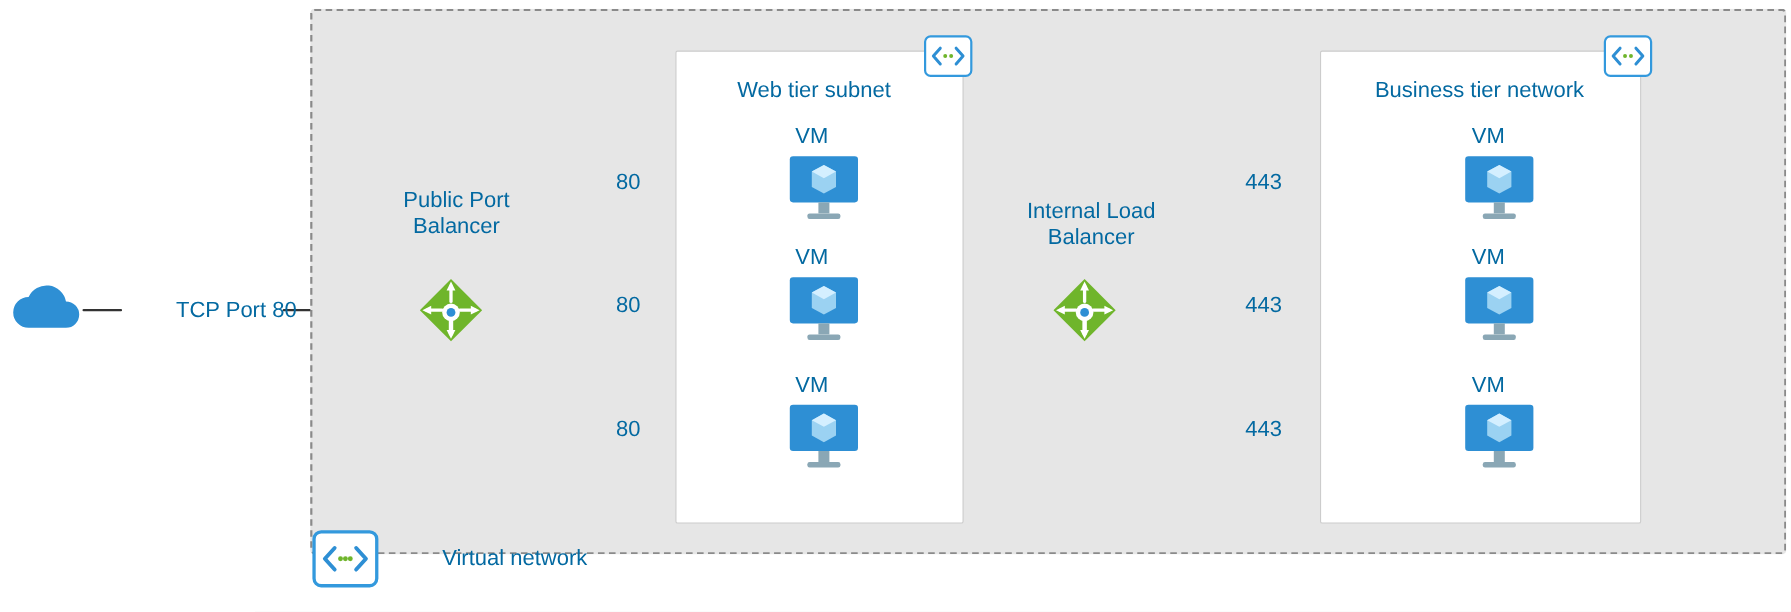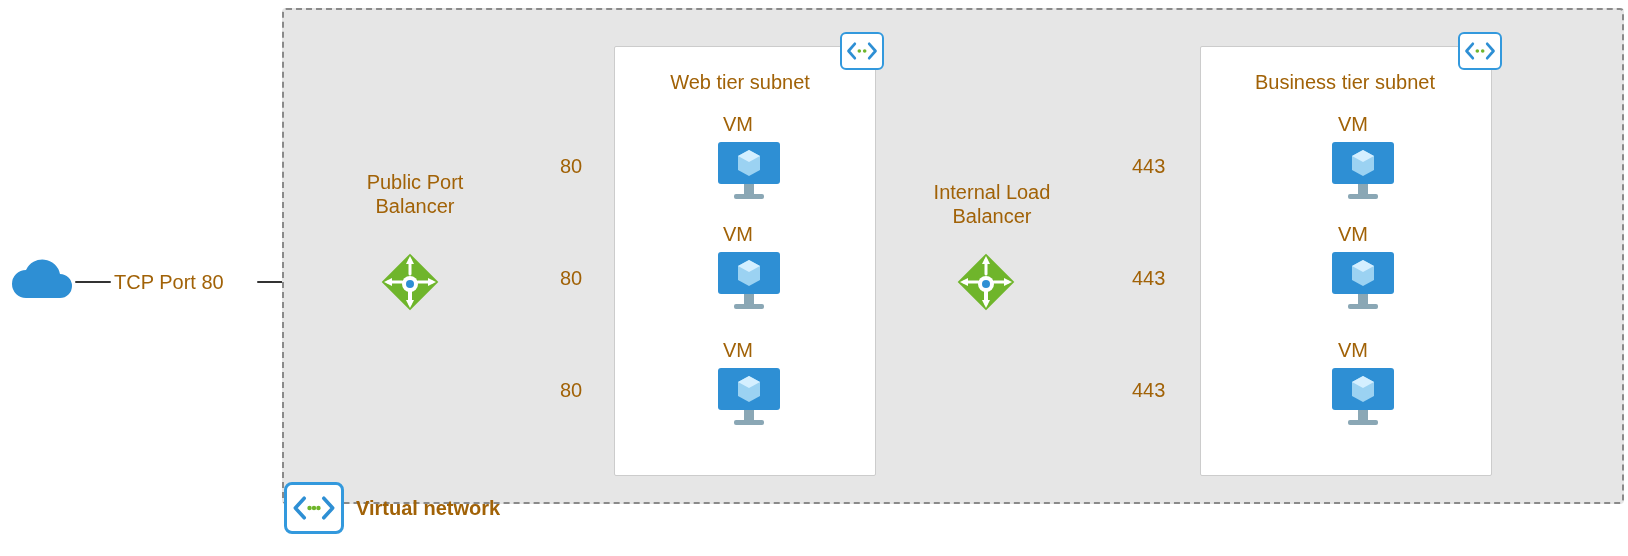--- a/index.html
+++ b/index.html
@@ -21,24 +21,25 @@
     top: 0;
     width: 1628px;
     height: 556px;
     pointer-events: none;
   }
   .label {
     position: absolute;
     text-align: center;
     white-space: pre;
     line-height: 1.2;
-    color: #a16207;
+    color: #0369a1;
   }
   .label.left {
     text-align: center;
+    margin-left: 46px;
   }
 
   
   .vnet-box {
     position: absolute;
     left: 282px;
     top: 8px;
     width: 1338px;
     height: 492px;
     border: 2px dashed #8a8a8a;
@@ -231,21 +232,21 @@
 
   <div class="subnet" style="left:1200px; top:46px; width:290px; height:428px;"></div>
   <div class="subnet-badge" style="left:1458px; top:32px;">
     <svg viewBox="0 0 40 30" width="36" height="28">
       <polyline points="12,7 5,15 12,23" fill="none" stroke="#2e8fd4" stroke-width="3" stroke-linecap="round" stroke-linejoin="round"></polyline>
       <polyline points="28,7 35,15 28,23" fill="none" stroke="#2e8fd4" stroke-width="3" stroke-linecap="round" stroke-linejoin="round"></polyline>
       <circle cx="17" cy="15" r="2" fill="#6fb52b"></circle>
       <circle cx="23" cy="15" r="2" fill="#6fb52b"></circle>
     </svg>
   </div>
-  <div class="label" style="left:1220px; top:70px; width:250px;">Business tier subnet</div>
+  <div class="label" style="left:1220px; top:70px; width:250px;">Business tier network</div>
 
   <div class="label" style="left:1338px; top:112px;">VM</div>
   <div class="vm" style="left:1330px; top:140px;">
     <svg viewBox="0 0 66 60" width="66" height="60">
       <rect x="2" y="2" width="62" height="42" rx="3" fill="#2e8fd4"></rect>
       <rect x="28" y="44" width="10" height="10" fill="#8aa7b5"></rect>
       <rect x="18" y="54" width="30" height="5" rx="2" fill="#8aa7b5"></rect>
       <polygon points="33,10 44,16 44,30 33,36 22,30 22,16" fill="#9bd2f2"></polygon>
       <polygon points="33,10 44,16 33,22 22,16" fill="#d4efff"></polygon>
     </svg>
@@ -273,15 +274,15 @@
 
   <div class="vnet-badge" style="left:284px; top:482px;">
     <svg viewBox="0 0 54 40" width="48" height="38">
       <polyline points="16,9 6,20 16,31" fill="none" stroke="#2e8fd4" stroke-width="4" stroke-linecap="round" stroke-linejoin="round"></polyline>
       <polyline points="38,9 48,20 38,31" fill="none" stroke="#2e8fd4" stroke-width="4" stroke-linecap="round" stroke-linejoin="round"></polyline>
       <circle cx="22" cy="20" r="2.5" fill="#6fb52b"></circle>
       <circle cx="27" cy="20" r="2.5" fill="#6fb52b"></circle>
       <circle cx="32" cy="20" r="2.5" fill="#6fb52b"></circle>
     </svg>
   </div>
-  <div class="label left" style="left:356px; top:496px;font-weight:bold;">Virtual network</div>
+  <div class="label left" style="left:356px; top:496px;">Virtual network</div>
 
 </div>
 
 </body></html>

